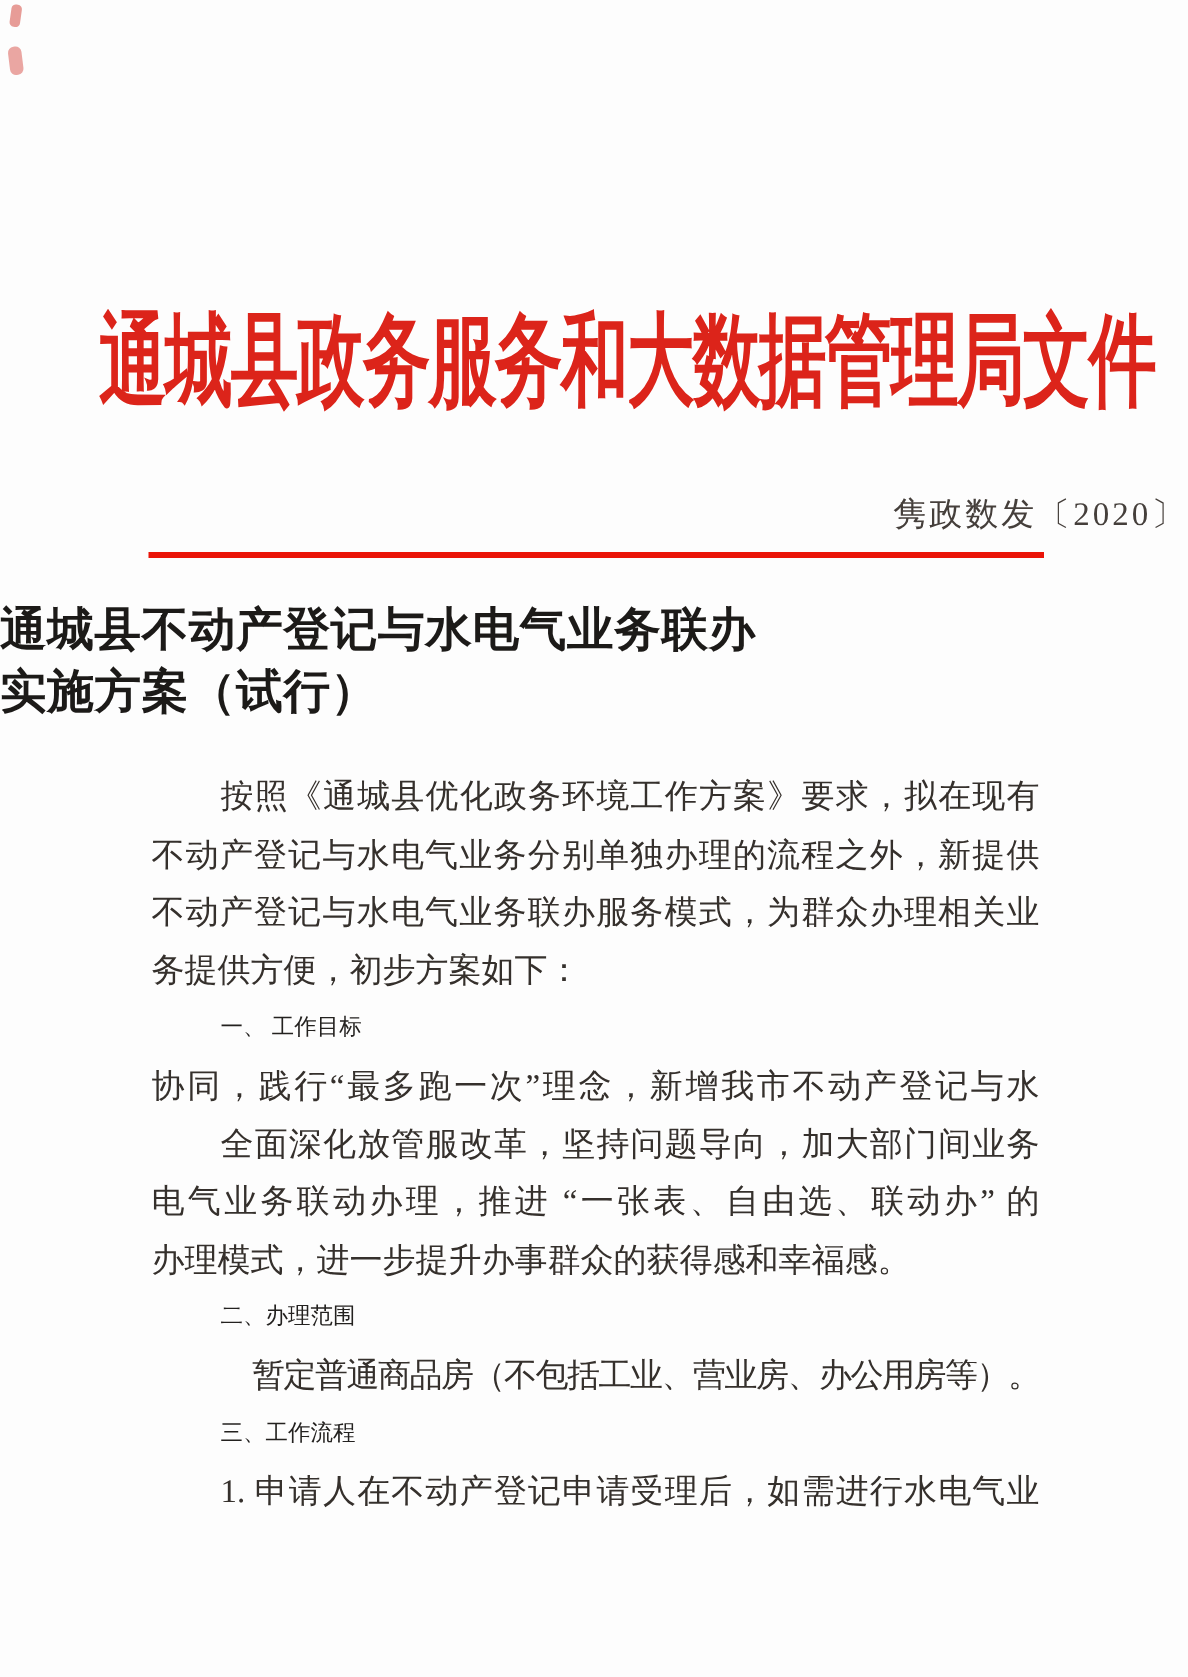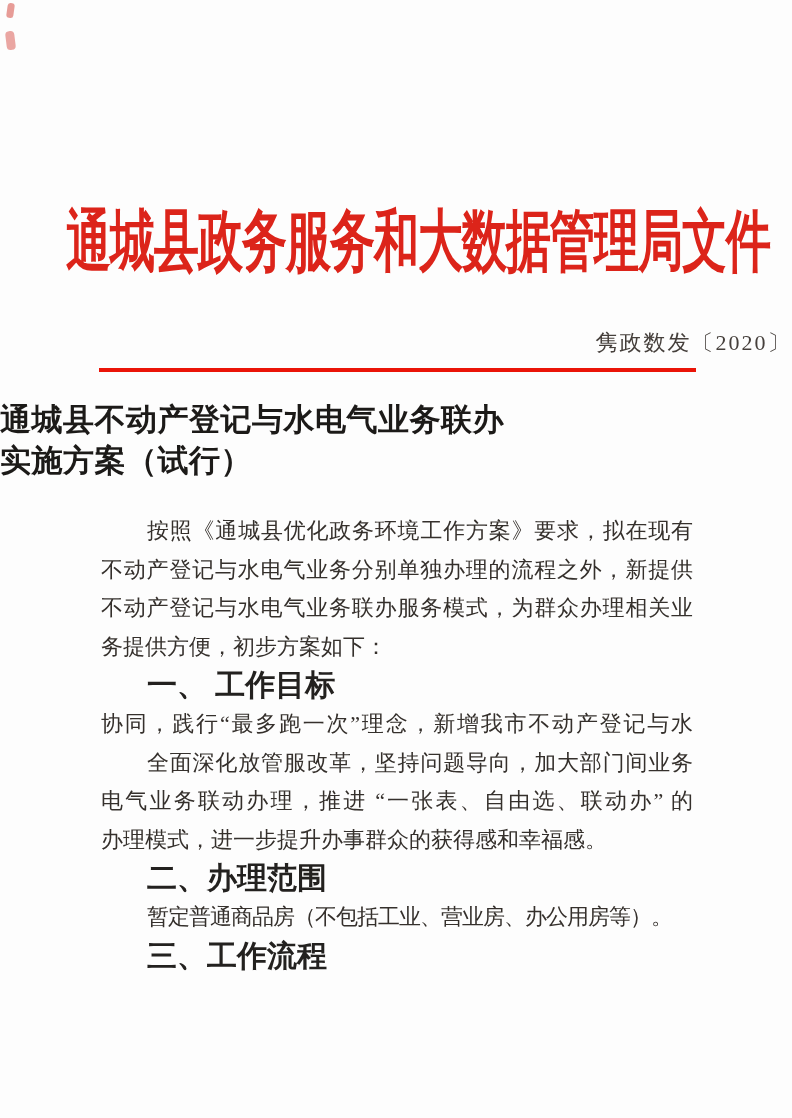--- a/index.html
+++ b/index.html
@@ -64,25 +64,25 @@
   }
   .line { height:38.6px; line-height:38.6px; }
   .line.indent { padding-left:46px; }
   .line.justify {
     text-align:justify;
     text-align-last:justify;
     text-justify:inter-character;
   }
   .line.heading {
     font-family:"Liberation Sans","DejaVu Sans",sans-serif;
-    font-weight:bold;
-    font-size:30px;
+    font-weight:normal;
+    font-size:15px;
     color:var(--heading-text,#23211f);
   }
-  .line.tight { letter-spacing:-1px; white-space:nowrap; }
+  .line.tight { letter-spacing:-1px; white-space:nowrap;text-align:right; }
 </style>
 </head>
 <body>
 
 <div class="page" style="--header-red: #dc241a; --rule-red: #ea1408; --docnum-text: #453f3b; --title-text: #1c1a18; --body-text: #35302c; --heading-text: #23211f;">
 
   <div class="mark1"></div>
   <div class="mark2"></div>
 
   <div class="header-title">通城县政务服务和大数据管理局文件</div>
@@ -102,15 +102,16 @@
       <div class="line body justify">不动产登记与水电气业务联办服务模式，为群众办理相关业</div>
       <div class="line body">务提供方便，初步方案如下：</div>
       <div class="line heading indent">一、 工作目标</div>
       <div class="line body justify">协同，践行“最多跑一次”理念，新增我市不动产登记与水</div>
       <div class="line body indent justify">全面深化放管服改革，坚持问题导向，加大部门间业务</div>
       <div class="line body justify">电气业务联动办理，推进 “一张表、自由选、联动办” 的</div>
       <div class="line body">办理模式，进一步提升办事群众的获得感和幸福感。</div>
       <div class="line heading indent">二、办理范围</div>
       <div class="line body indent tight">暂定普通商品房（不包括工业、营业房、办公用房等）。</div>
       <div class="line heading indent">三、工作流程</div>
+      <div class="line body indent justify">1. 申请人在不动产登记申请受理后，如需进行水电气业</div>
     </div>
 
 </div>
 
 </body></html>

